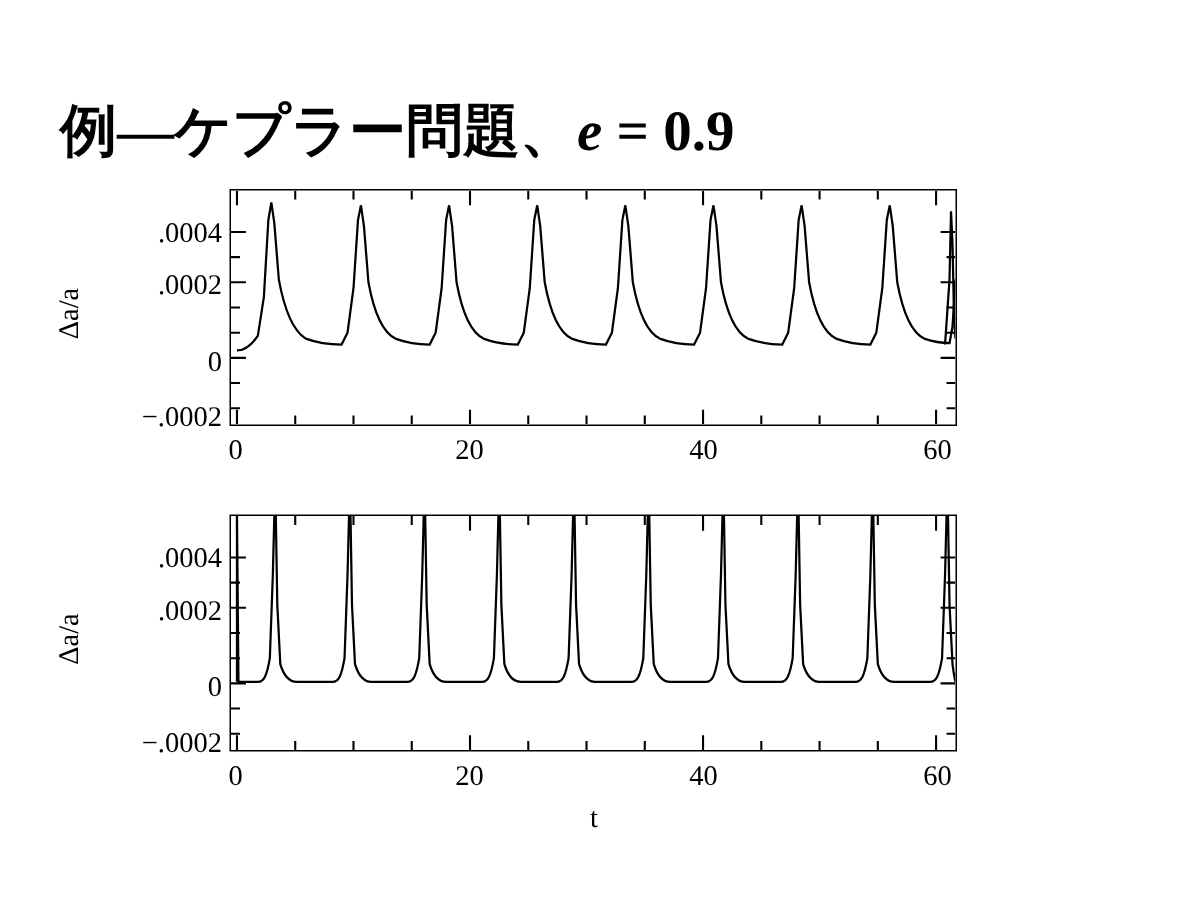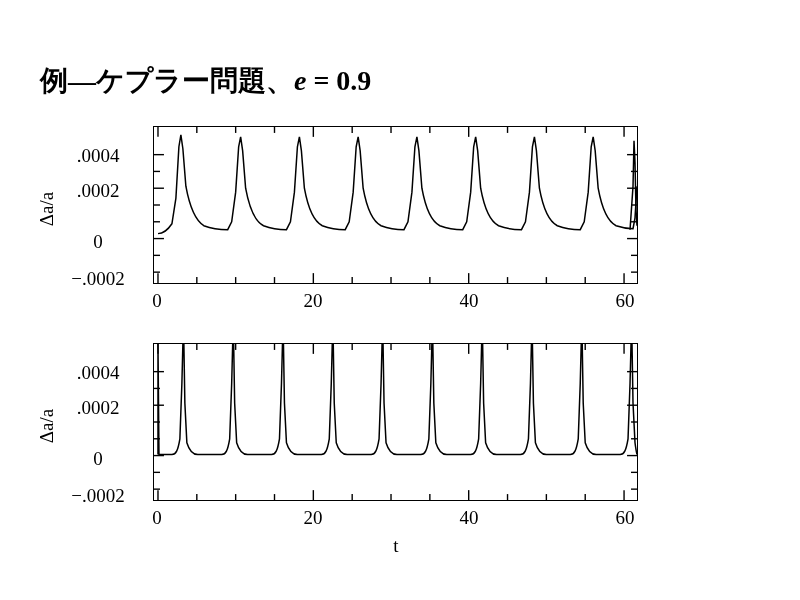--- a/index.html
+++ b/index.html
@@ -18,21 +18,21 @@
     position: relative;
     width: 800px;
     height: 600px;
     background: #ffffff;
   }
   #title {
     position: absolute;
     left: 40px;
     top: 62px;
     font-family: "Liberation Serif", serif;
-    font-size: 28px;
+    font-size: 38px;
     font-weight: bold;
     letter-spacing: 0px;
     white-space: nowrap;
   }
   #title .math-e {
     font-style: italic;
     font-family: "Liberation Serif", serif;
   }
   .panel {
     position: absolute;
@@ -76,21 +76,21 @@
     transform: rotate(-90deg);
     transform-origin: 45px 45px;
     font-size: 19px;
     font-family: "Liberation Serif", serif;
     white-space: nowrap;
   }
   .ytick {
     position: absolute;
     right: 0;
     width: 100px;
-    text-align: center;
+    text-align: right;
     font-size: 19px;
     font-family: "Liberation Serif", serif;
     white-space: nowrap;
   }
   .ytick-wrap {
     position: absolute;
     left: 0px;
     top: 0px;
     width: 108px;
     height: 100%;

